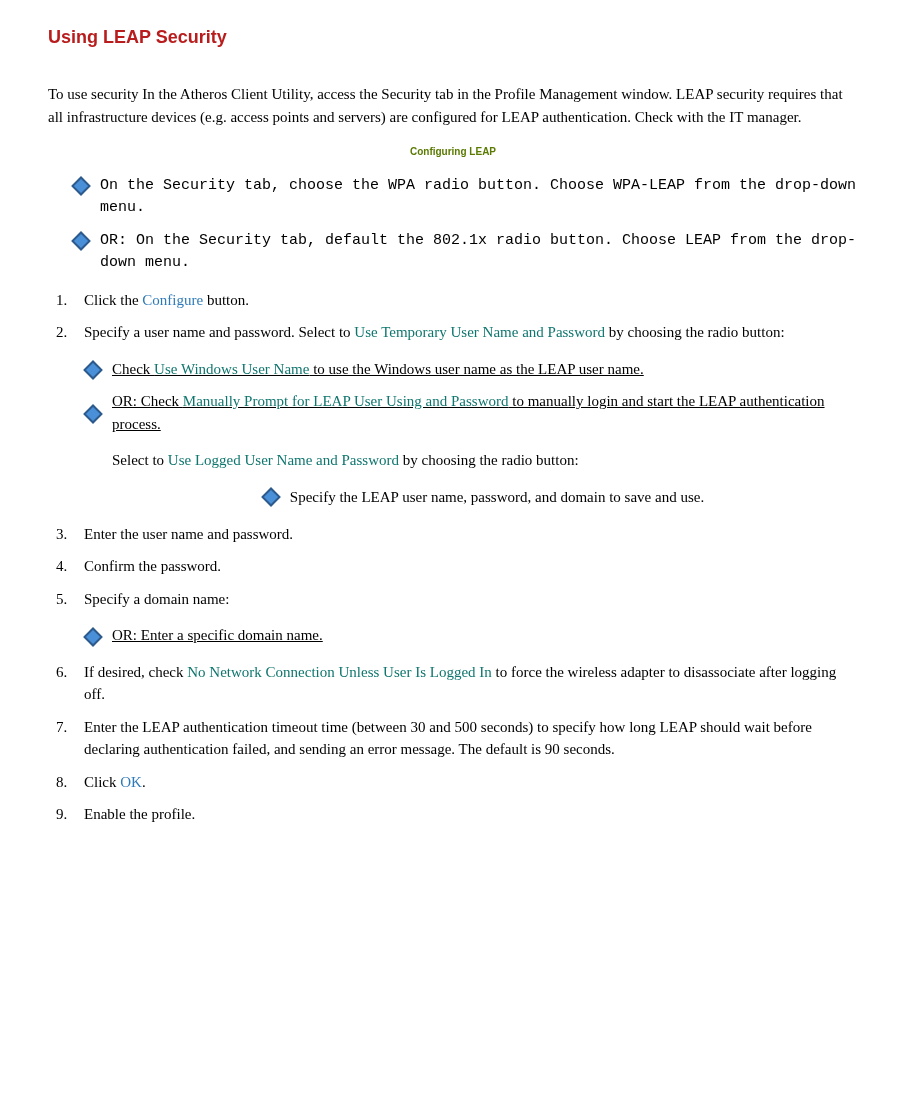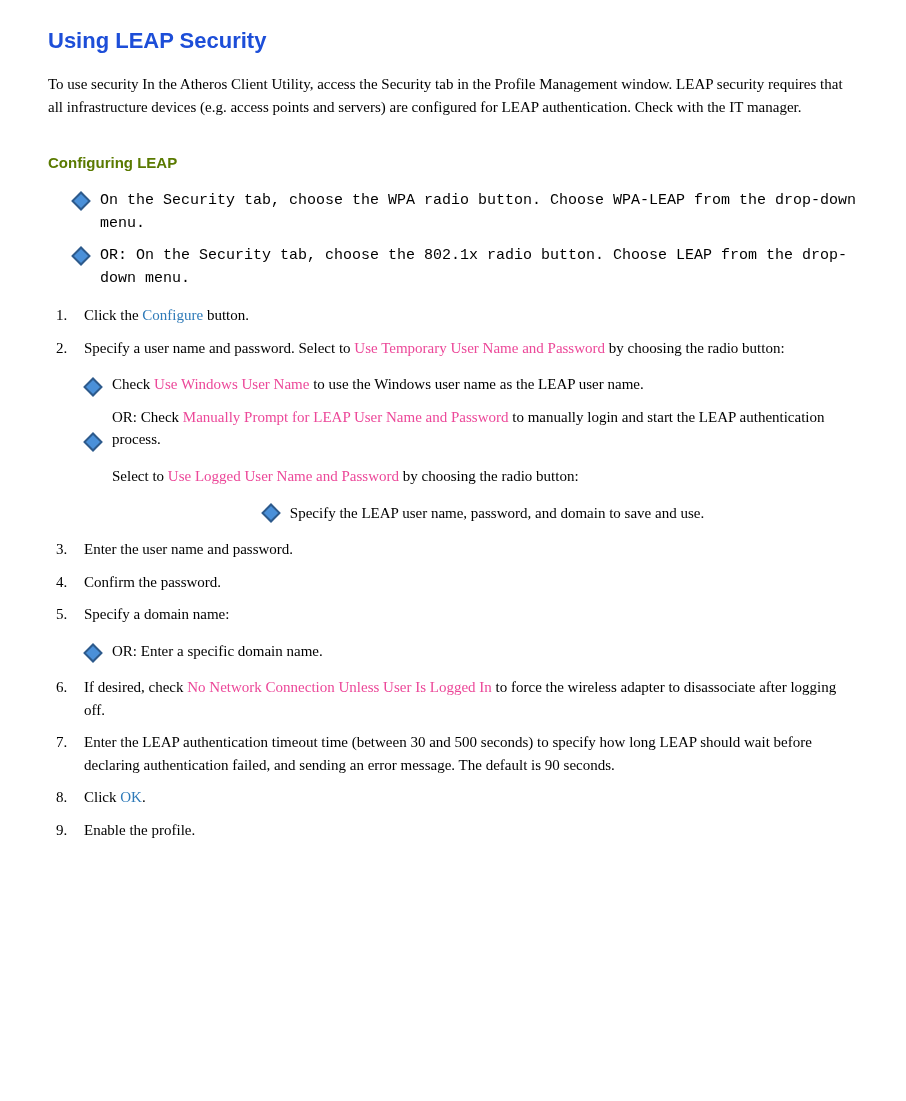--- a/index.html
+++ b/index.html
@@ -11,35 +11,36 @@
       font-family: Georgia, 'Times New Roman', serif;
       font-size: 15px;
       line-height: 1.5;
       color: #000;
       background: #fff;
       width: 906px;
       padding: 24px 48px 40px 48px;
     }
     h1 {
       font-family: Arial, Helvetica, sans-serif;
-      font-size: 22px;
+      font-size: 18px;
       font-weight: bold;
-      color: #1d4ed8;
-      margin-bottom: 16px;
+      color: #b91c1c;
+      margin-bottom: 32px;
     }
     .intro {
-      margin-bottom: 32px;
+      margin-bottom: 14px;
       line-height: 1.55;
     }
     .section-heading {
       font-family: Arial, Helvetica, sans-serif;
-      font-size: 15px;
+      font-size: 10px;
       font-weight: bold;
       color: #5a7a00;
       margin-bottom: 16px;
+      text-align: center;
     }
     .bullet-list {
       list-style: none;
       padding: 0;
       margin-bottom: 14px;
       font-family: Liberation Mono, monospace;
     }
     .bullet-list li {
       display: flex;
       align-items: flex-start;
@@ -71,21 +72,21 @@
       right: 2px;
       bottom: 2px;
       background: #4a90d9;
     }
     .link-blue {
       color: #2e7ab8;
       text-decoration: none;
       text-align: right;
     }
     .link-teal {
-      color: #ec4899;
+      color: #0f766e;
       text-decoration: none;
     }
     .numbered-list {
       list-style: none;
       padding: 0;
       margin-bottom: 14px;
     }
     .numbered-list li {
       display: flex;
       align-items: flex-start;
@@ -96,22 +97,23 @@
       min-width: 28px;
       font-family: Georgia, serif;
     }
     .nested-bullets {
       list-style: none;
       padding-left: 36px;
       margin: 10px 0 14px 0;
     }
     .nested-bullets li {
       display: flex;
-      align-items: flex-end;
+      align-items: center;
       margin-bottom: 10px;
+      text-decoration: underline;
     }
     .sub-text {
       padding-left: 64px;
       margin-bottom: 14px;
       line-height: 1.55;
     }
     .sub-bullets {
       list-style: none;
       padding-left: 60px;
       margin: 10px 0 14px 0;
@@ -138,21 +140,21 @@
   <li>
     <span class="bullet-icon">
         <div class="diamond"></div>
       </span>
     <span>On the Security tab, choose the WPA radio button. Choose WPA-LEAP from the drop-down menu.</span>
   </li>
   <li>
     <span class="bullet-icon">
         <div class="diamond"></div>
       </span>
-    <span>OR: On the Security tab, choose the 802.1x radio button. Choose LEAP from the drop-down menu.</span>
+    <span>OR: On the Security tab, default the 802.1x radio button. Choose LEAP from the drop-down menu.</span>
   </li>
 </ul>
 
 <ol class="numbered-list" style="margin-top:8px;">
   <li>
     <span class="num">1.</span>
     <span>Click the <a class="link-blue" href="#">Configure</a> button.</span>
   </li>
   <li>
     <span class="num">2.</span>
@@ -164,21 +166,21 @@
   <li>
     <span class="bullet-icon">
         <div class="diamond"></div>
       </span>
     <span>Check <a class="link-teal" href="#">Use Windows User Name</a> to use the Windows user name as the LEAP user name.</span>
   </li>
   <li>
     <span class="bullet-icon">
         <div class="diamond"></div>
       </span>
-    <span>OR: Check <a class="link-teal" href="#">Manually Prompt for LEAP User Name and Password</a> to manually login and start the LEAP authentication process.</span>
+    <span>OR: Check <a class="link-teal" href="#">Manually Prompt for LEAP User Using and Password</a> to manually login and start the LEAP authentication process.</span>
   </li>
 </ul>
 
 <p class="sub-text">
   Select to <a class="link-teal" href="#">Use Logged User Name and Password</a> by choosing the radio button:
 </p>
 
 <ul class="sub-bullets">
   <li>
     <span class="bullet-icon">

